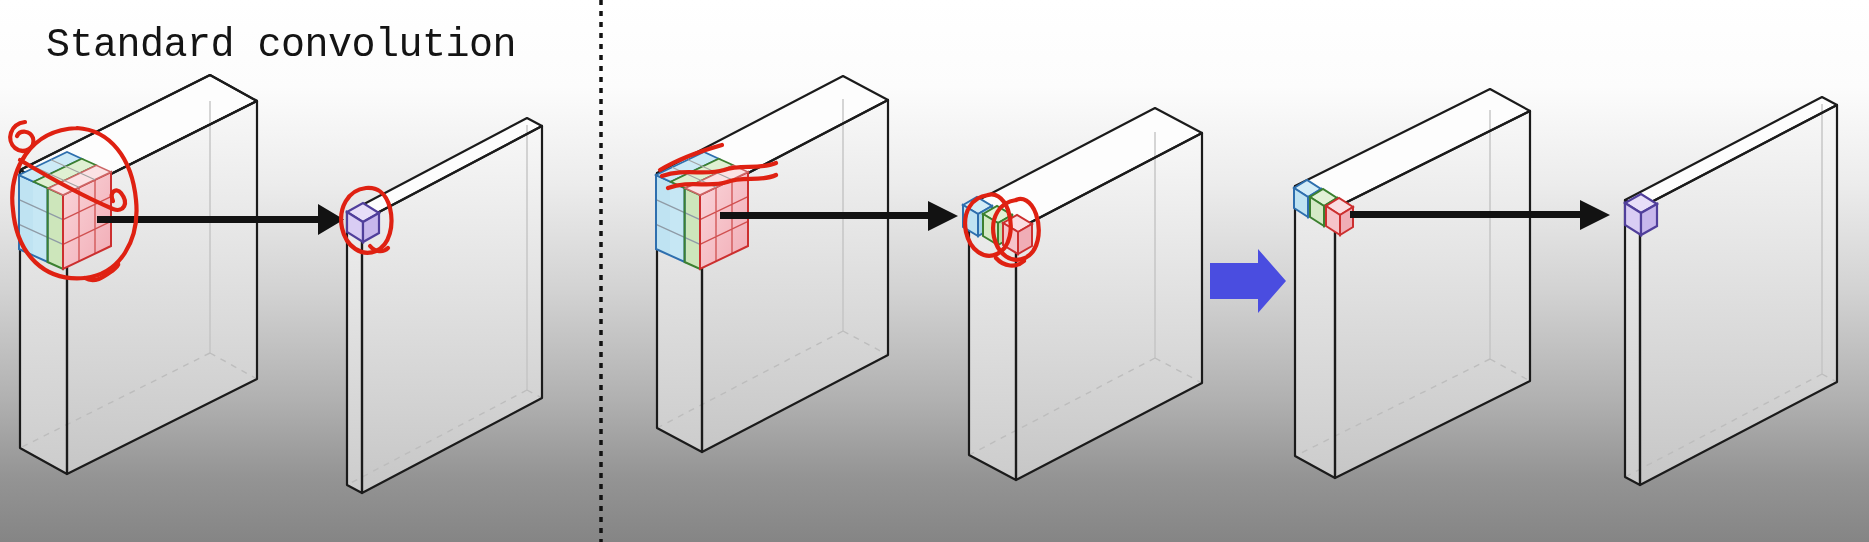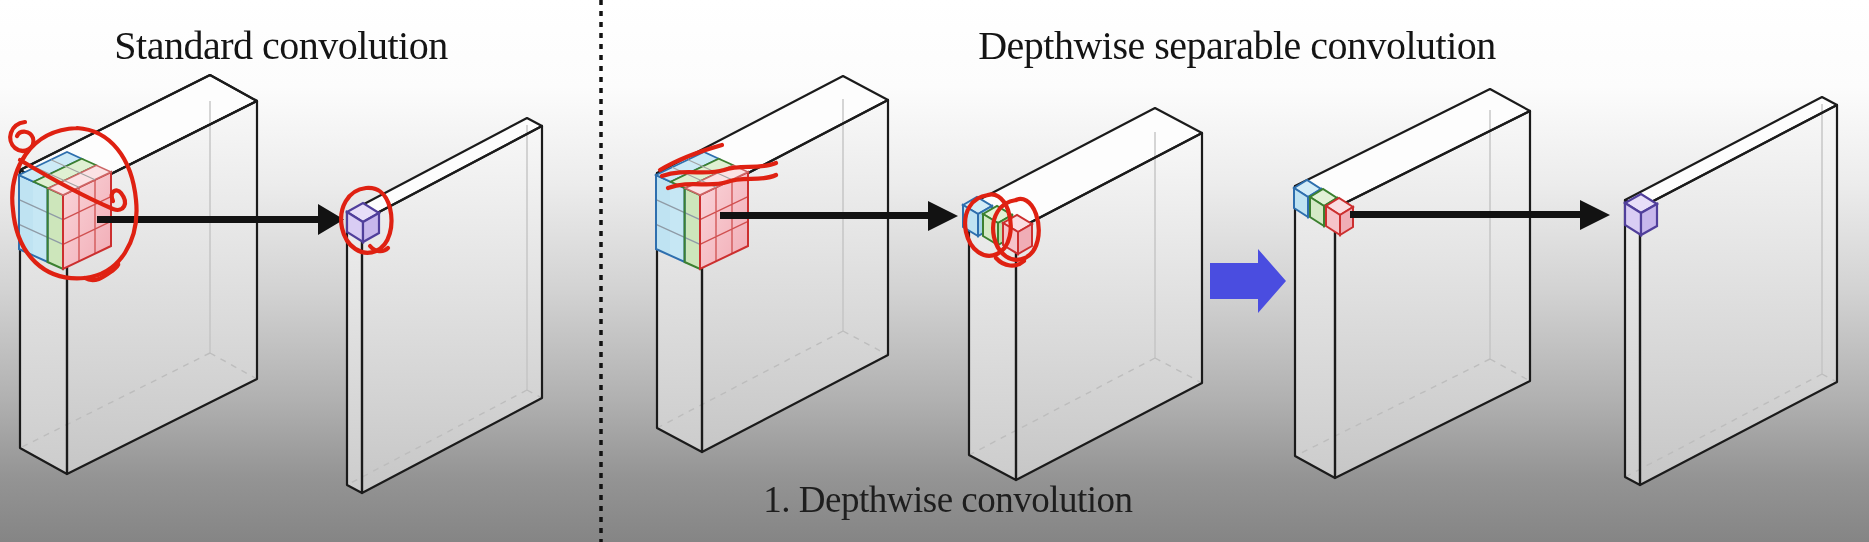--- a/index.html
+++ b/index.html
@@ -1,20 +1,20 @@
 <!DOCTYPE html>
 <html style="--annotation-red: #df2112; --arrow-black: #121212; --arrow-blue: #4a4de0; --channel-cyan: #bfe3f2; --channel-cyan-border: #2e6fae; --channel-green: #d5eac6; --channel-green-border: #3c8030; --channel-pink: #f6c3c9; --channel-pink-border: #cc2f2f; --output-purple: #d9cdf4; --output-purple-border: #503f9b; --panel-edge: #1b1b1b; --divider: #111111; --title-text: #141414; --label-text: #1e1e1e; --background-top: #ffffff; --background-bottom: #858585;"><head>
 <meta charset="utf-8">
 <style>
   html,body{margin:0;padding:0;background:#666;}
   .stage{
     position:relative;
     width:1869px;height:542px;
     overflow:hidden;
-    font-family:Liberation Serif, serif;
+    font-family:Liberation Mono, monospace;
     background:linear-gradient(180deg,
       var(--background-top,#ffffff) 0%,
       #fcfcfc 16%,
       #ececec 34%,
       #d2d2d2 54%,
       #b0b0b0 74%,
       #949494 88%,
       var(--background-bottom,#858585) 100%);
   }
   .stage svg{position:absolute;left:0;top:0;}
@@ -226,18 +226,16 @@
     <g>
       <polygon points="1625,203 1641,194 1657,204 1641,213" style="fill:#e7def8;stroke:var(--output-purple-border,#503f9b);stroke-width:2.2"></polygon>
       <polygon points="1625,203 1641,213 1641,235 1625,225" style="fill:var(--output-purple,#d9cdf4);stroke:var(--output-purple-border,#503f9b);stroke-width:2.2"></polygon>
       <polygon points="1641,213 1657,204 1657,226 1641,235" style="fill:#c7b7ec;stroke:var(--output-purple-border,#503f9b);stroke-width:2.2"></polygon>
     </g>
   </g>
 </svg>
 
   <div class="fig-text fig-title" style="left:281px;">Standard convolution</div>
 
-  <div class="fig-text fig-title" style="left:1237px;">Depthwise separable convolution</div>
-
-  <div class="fig-text fig-label" style="left:948px;">1. Depthwise convolution</div>
+
 
 
 </div>
 
 </body></html>

